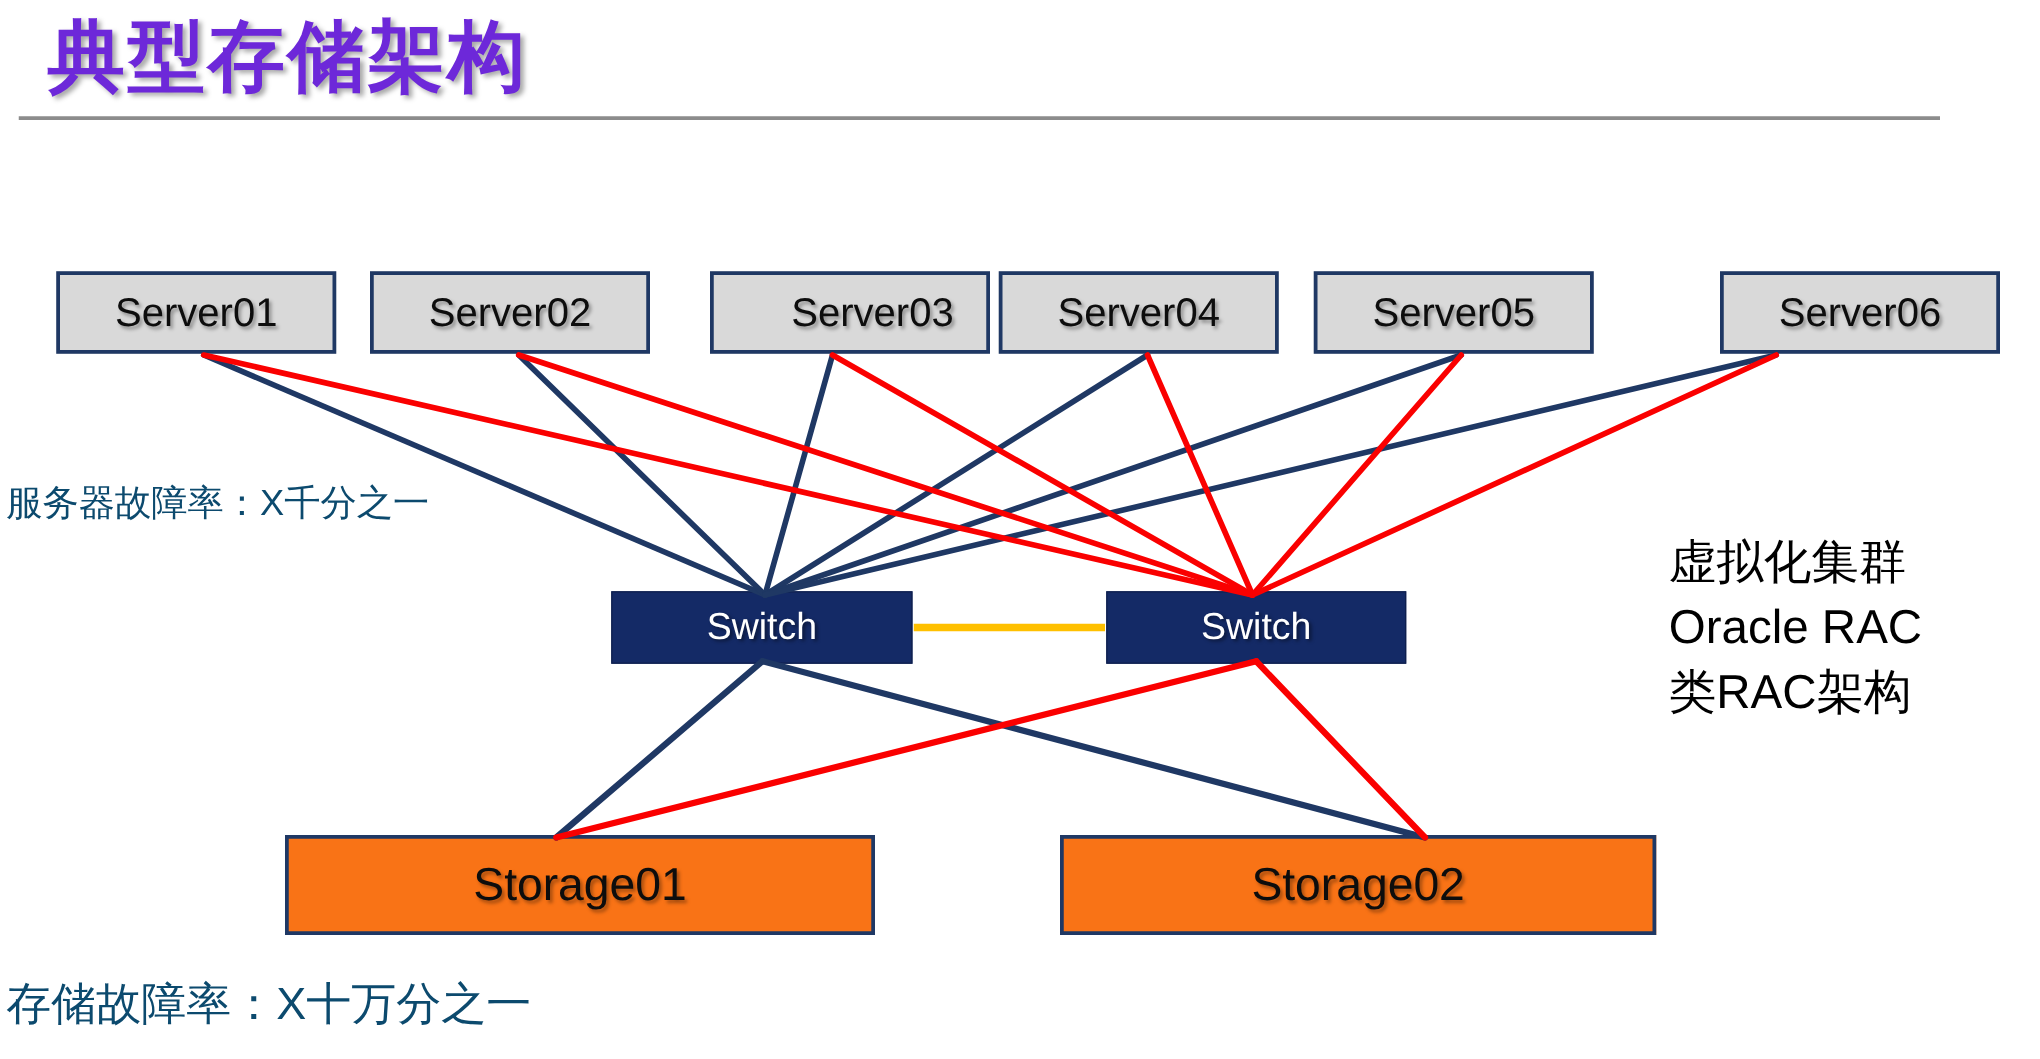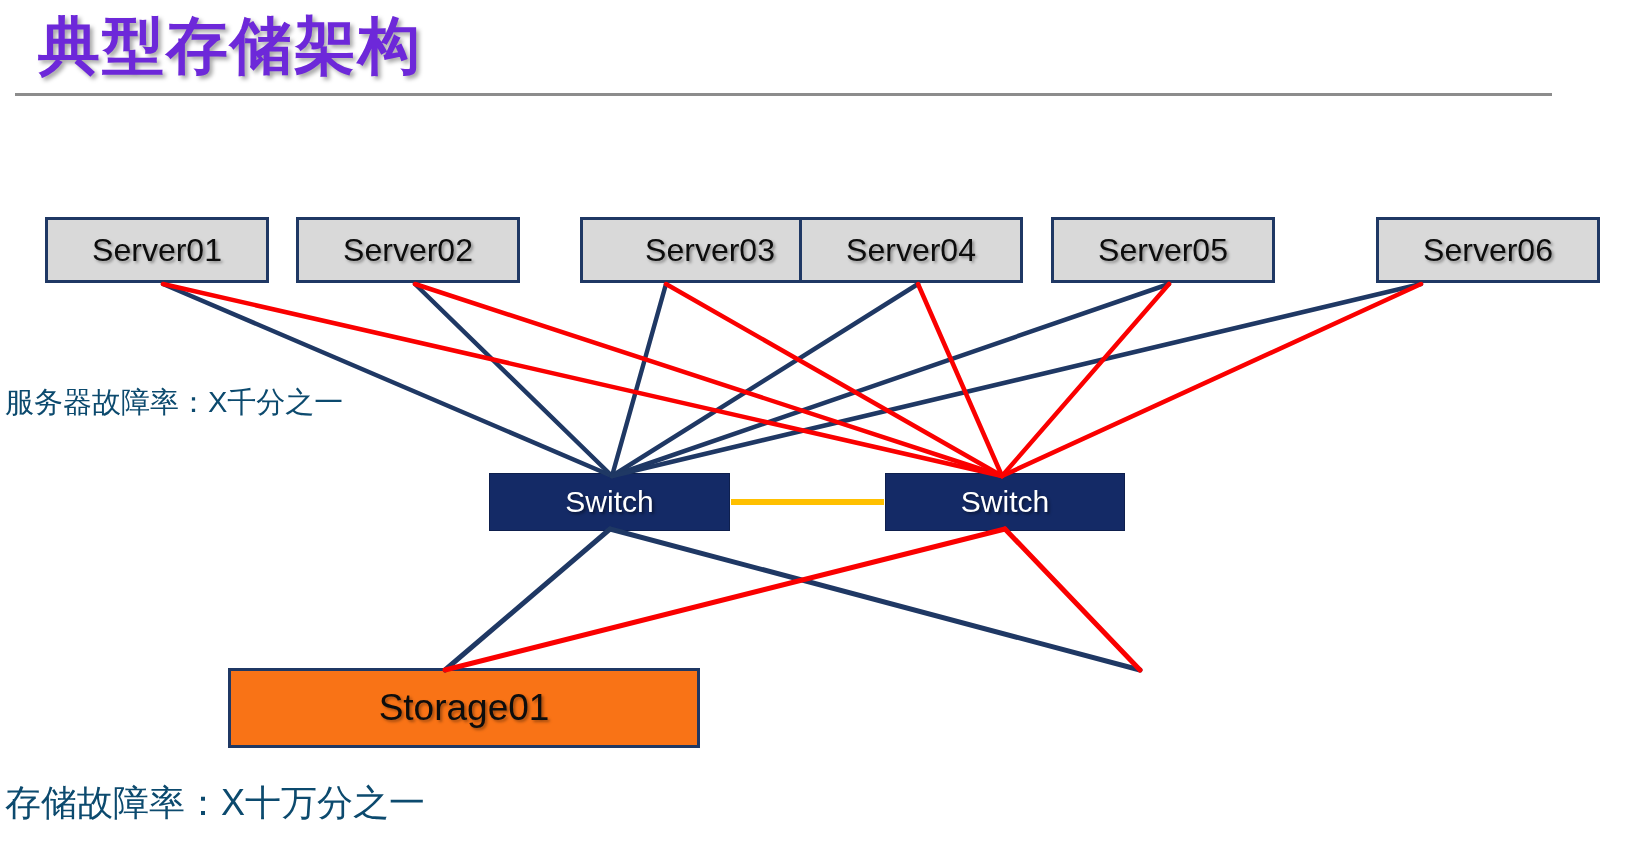--- a/index.html
+++ b/index.html
@@ -40,21 +40,21 @@
     text-shadow:2px 2px 3px rgba(0,0,0,0.45);
   }
   .storage {
     top:668px; height:80px;
     background:#f97316; border:3px solid #1f3864;
     font-size:37px; color:#0d0d0d;
     text-shadow:2px 2px 3px rgba(0,0,0,0.35);
   }
 
   #server01 { left:45px; }   #server02 { left:296px; }
-  #server03 { left:580px;padding-left:36px; }  #server04 { left:799px; }
+  #server03 { left:568px;padding-left:36px; }  #server04 { left:799px; }
   #server05 { left:1051px; } #server06 { left:1376px; }
   #switch-a { left:489px; width:241px; }
   #switch-b { left:885px; width:240px; }
   #storage01 { left:228px; width:472px; }
   #storage02 { left:848px; width:477px; }
 
   .annotation {
     position:absolute; color:#0c4a6e; white-space:nowrap; z-index:2;
   }
   .ann-server { left:5px; top:383px; font-size:29px; }
@@ -97,18 +97,24 @@
   <div class="node server" id="server02">Server02</div>
   <div class="node server" id="server03">Server03</div>
   <div class="node server" id="server04">Server04</div>
   <div class="node server" id="server05">Server05</div>
   <div class="node server" id="server06">Server06</div>
 
   <div class="node switch" id="switch-a">Switch</div>
   <div class="node switch" id="switch-b">Switch</div>
 
   <div class="node storage" id="storage01">Storage01</div>
+  <div class="node storage" id="storage02">Storage02</div>
 
   <div class="annotation ann-server">服务器故障率：X千分之一</div>
   <div class="annotation ann-storage">存储故障率：X十万分之一</div>
 
+  <div class="side-note">
+    <div>虚拟化集群</div>
+    <div>Oracle RAC</div>
+    <div>类RAC架构</div>
+  </div>
 
 </div>
 
 </body></html>

